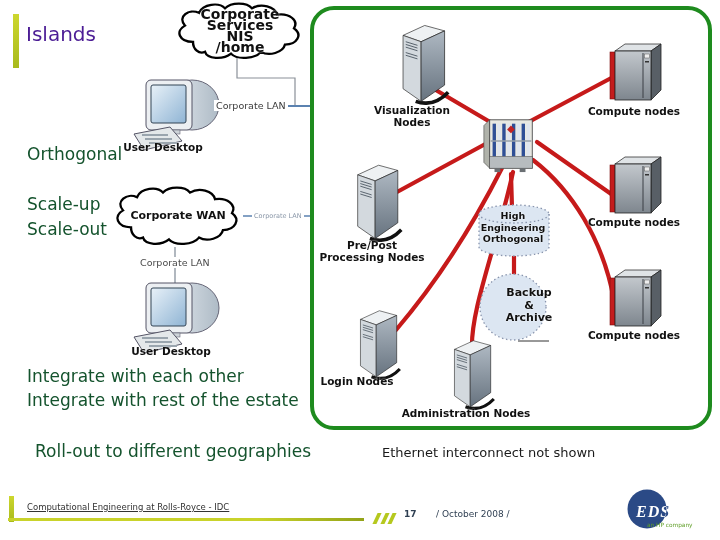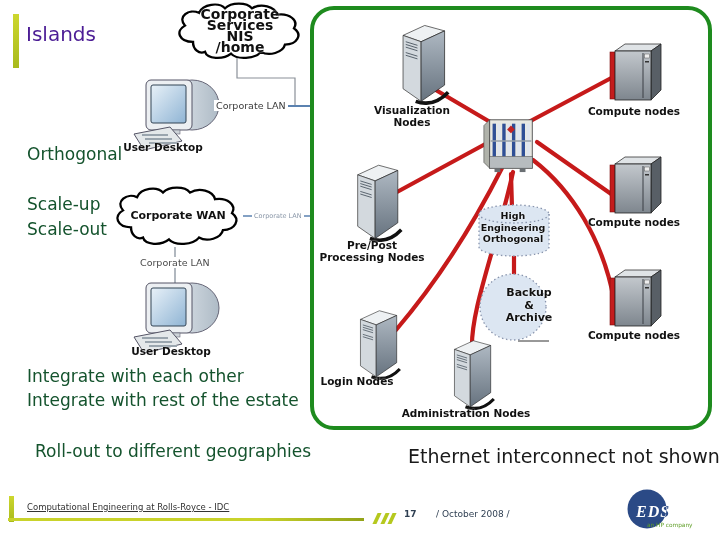--- a/index.html
+++ b/index.html
@@ -9,21 +9,21 @@
        font-size:10.5px;line-height:12px;z-index:4;text-shadow:0 0 2px #fff;}
   .bullet{position:absolute;font-size:17px;color:#14532d;z-index:4;}
   .lanlbl{position:absolute;background:#fff;z-index:3;padding:0 2px;white-space:nowrap;}
   #title{position:absolute;left:26px;top:22px;font-size:20px;color:#4c1d95;z-index:4;}
   #accent-bar{position:absolute;left:13px;top:14px;width:6px;height:54px;
       background:linear-gradient(#cdd72e,#a8ba1c);z-index:4;}
   #cluster-box{position:absolute;left:310px;top:6px;width:402px;height:424px;
       box-sizing:border-box;border:4px solid #1e8b1e;border-radius:24px;z-index:0;}
   svg.icon{position:absolute;z-index:2;overflow:visible;}
   #overlay{position:absolute;left:0;top:0;z-index:1;pointer-events:none;}
-  #note{position:absolute;left:408px;top:445px;font-size:19px;color:#1a1a1a;z-index:4;}
+  #note{position:absolute;left:382px;top:445px;font-size:13px;color:#1a1a1a;z-index:4;}
   
   #footer-bar{position:absolute;left:9px;top:496px;width:5px;height:26px;
       background:linear-gradient(#cdd72e,#a8ba1c);}
   #footer-line{position:absolute;left:8px;top:518px;width:356px;height:3px;
       background:linear-gradient(90deg,#c9d32b 70%,#93a318);}
   #footer-left{position:absolute;left:27px;top:502px;font-size:8.5px;color:#333;text-decoration:underline;}
   .slash{display:inline-block;width:4px;height:11px;background:#b5c81e;
       transform:skewX(-25deg);margin-right:3.5px;}
   #slashes{position:absolute;left:375px;top:509px;}
   #page-num{position:absolute;left:404px;top:509px;font-size:9px;color:#2f3f52;font-weight:bold;}

